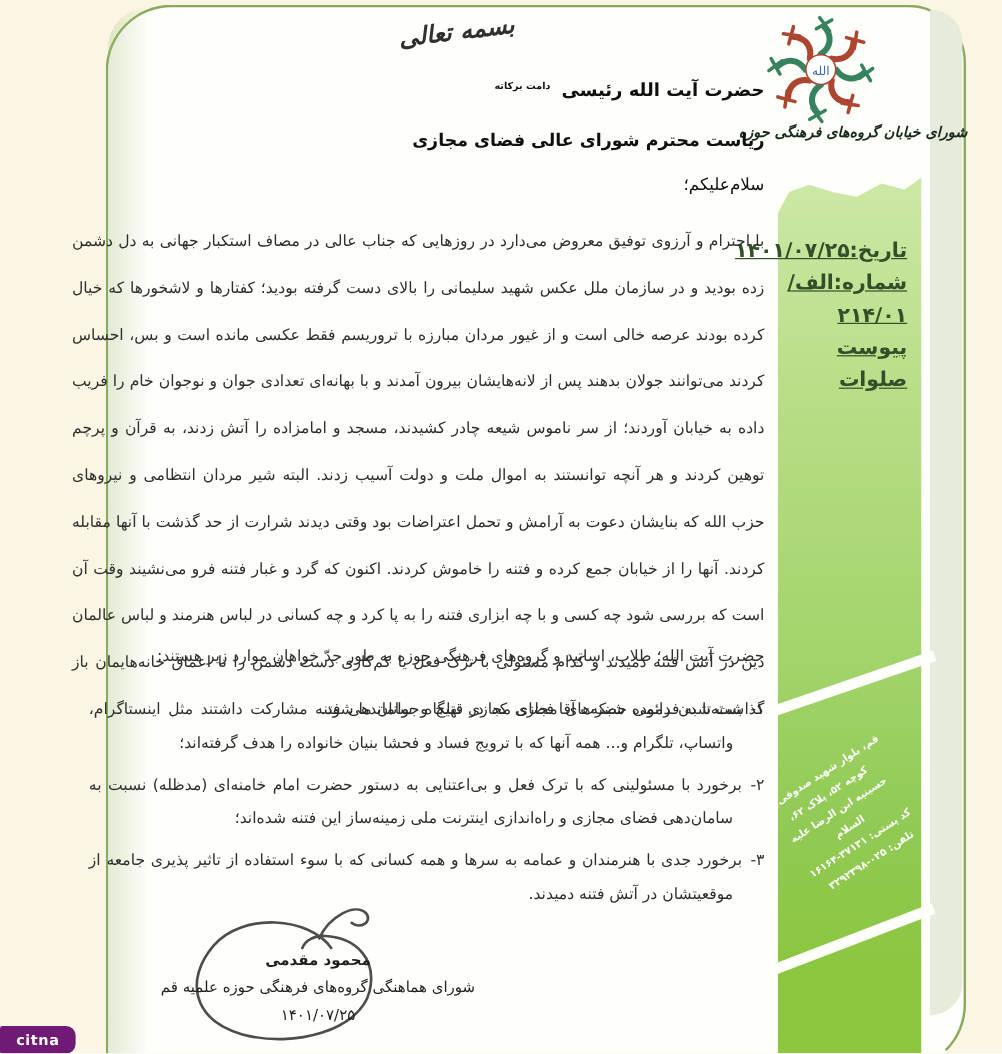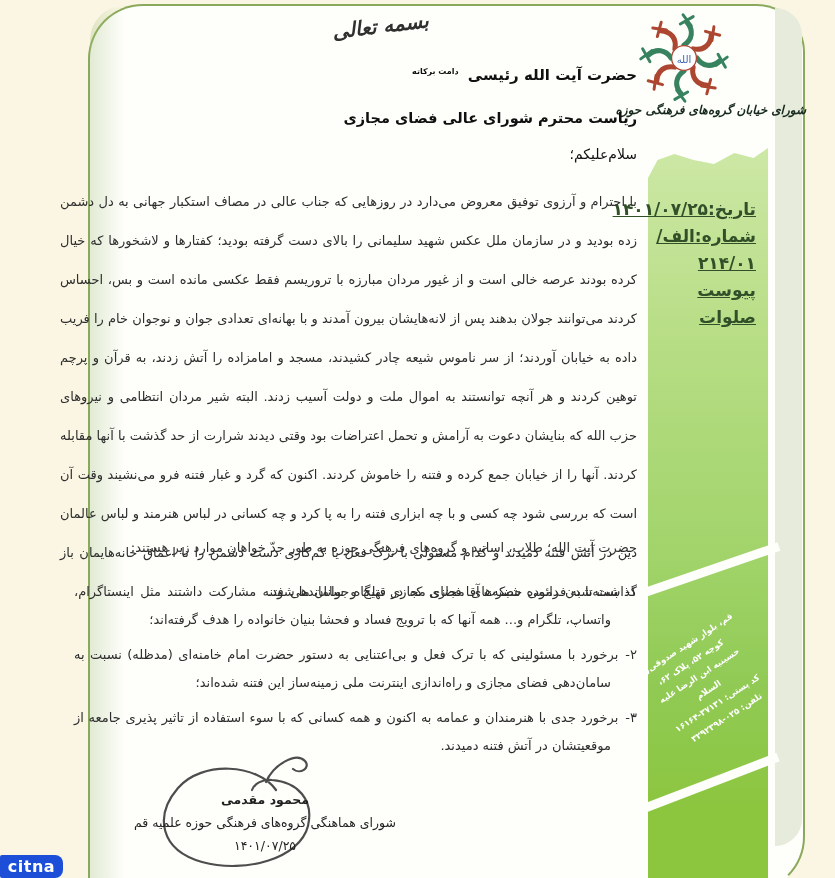--- a/index.html
+++ b/index.html
@@ -79,21 +79,21 @@
   .signature{
     position:absolute;left:108px;top:788px;width:314px;
     text-align:center;font-size:12.5px;line-height:23px;color:#1f1f1f;
   }
   .signature .name{font-weight:bold;}
   .signature .date{letter-spacing:1px;}
   .sig-oval{position:absolute;left:148px;top:750px;width:190px;height:124px;pointer-events:none;}
   
   .citna{
     position:absolute;left:0;top:855px;width:63px;height:23px;
-    background:#1d4ed8;color:#fff;font-weight:bold;font-size:16px;
+    background:#701a75;color:#fff;font-weight:bold;font-size:12px;
     display:flex;align-items:center;justify-content:center;
     letter-spacing:.5px;border-radius:2px 8px 8px 2px;
   }
 </style>
 </head>
 <body>
 
 <div class="canvas">
 
   <div class="page"></div>
@@ -152,21 +152,21 @@
   <div class="demands-intro rtl">حضرت آیت الله؛ طلاب، اساتید و گروه‌های فرهنگی حوزه به طور جدّ خواهان موارد زیر هستند:</div>
 
   <div class="demands rtl">
     <div class="demand">
       <span class="num">۱-</span><span>بسته‌شدن دائمی شبکه‌های مجازی که در تهیج و ساماندهی فتنه مشارکت داشتند مثل اینستاگرام، واتساپ، تلگرام و... همه آنها که با ترویج فساد و فحشا بنیان خانواده را هدف گرفته‌اند؛</span>
     </div>
     <div class="demand">
       <span class="num">۲-</span><span>برخورد با مسئولینی که با ترک فعل و بی‌اعتنایی به دستور حضرت امام خامنه‌ای (مدظله) نسبت به سامان‌دهی فضای مجازی و راه‌اندازی اینترنت ملی زمینه‌ساز این فتنه شده‌اند؛</span>
     </div>
     <div class="demand">
-      <span class="num">۳-</span><span>برخورد جدی با هنرمندان و عمامه به اکنون و همه کسانی که با سوء استفاده از تاثیر پذیری جامعه از موقعیتشان در آتش فتنه دمیدند.</span>
+      <span class="num">۳-</span><span>برخورد جدی با هنرمندان و عمامه به سرها و همه کسانی که با سوء استفاده از تاثیر پذیری جامعه از موقعیتشان در آتش فتنه دمیدند.</span>
     </div>
   </div>
 
   <svg class="sig-oval" viewBox="0 0 190 124">
     <path d="M128 40 C110 14 54 10 30 38 C6 66 12 100 54 112 C98 124 152 108 160 76 C166 50 150 32 124 30 C114 29 106 34 104 40" fill="none" stroke="#4d4d4d" stroke-width="2.2" stroke-linecap="round"></path>
     <path d="M118 32 C126 14 148 2 157 11 C163 18 152 25 145 19" fill="none" stroke="#4d4d4d" stroke-width="2.2" stroke-linecap="round"></path>
   </svg>
   <div class="signature rtl">
     <div class="name">محمود مقدمی</div>
     <div class="org">شورای هماهنگی گروه‌های فرهنگی حوزه علمیه قم</div>

